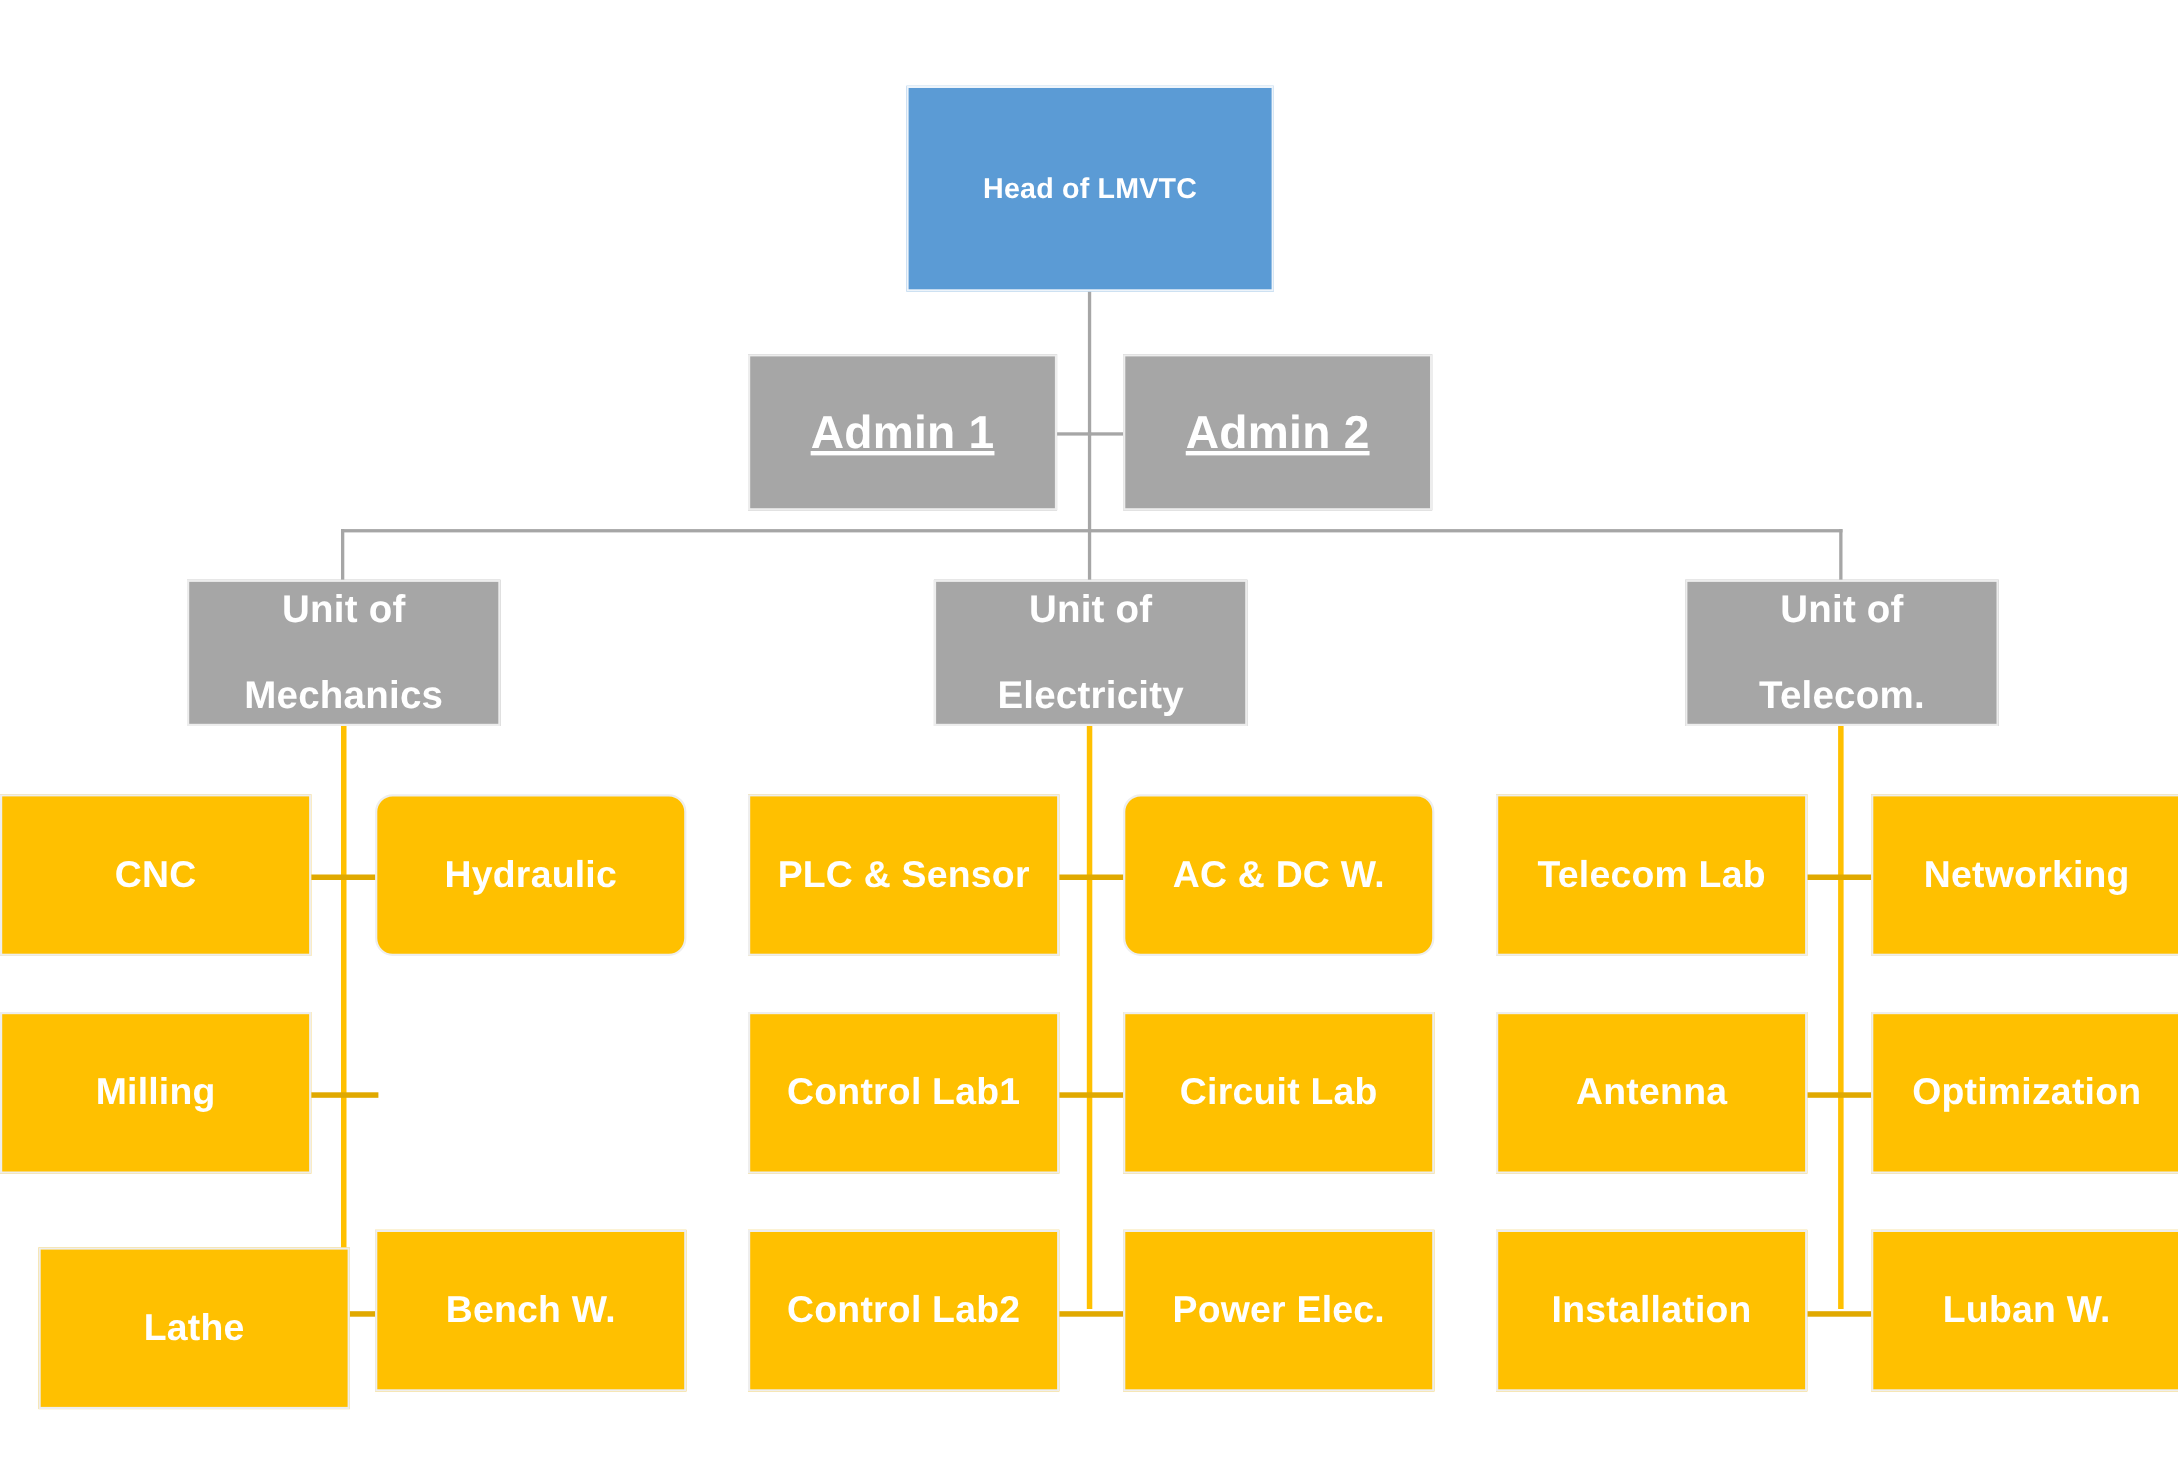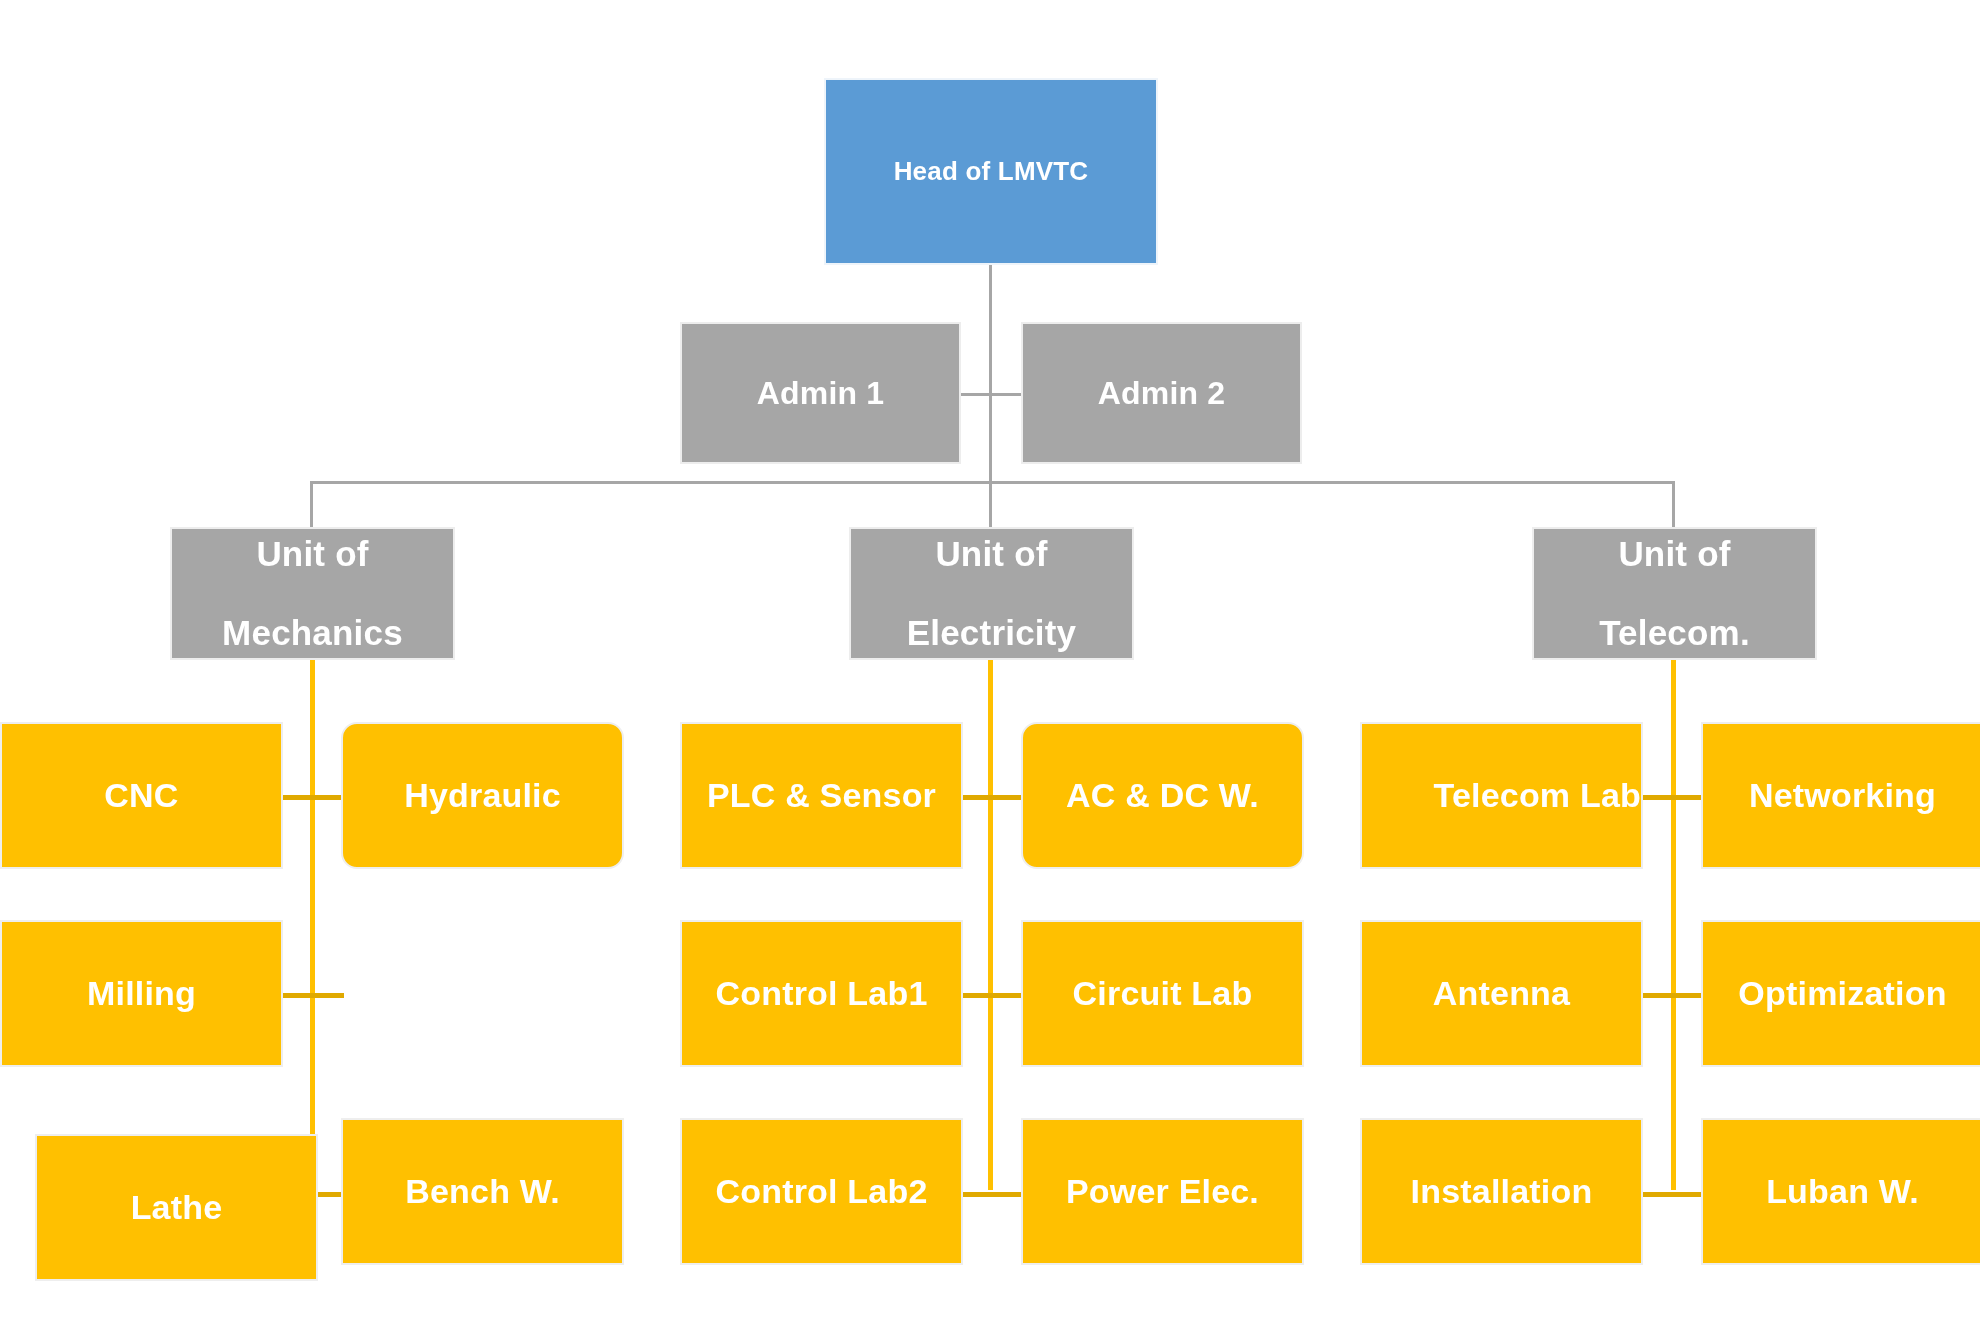--- a/index.html
+++ b/index.html
@@ -34,21 +34,22 @@
   .node span{display:block;pointer-events:none;}
 
   .node.root{
     background:#5b9bd5;
     border-color:#eef4fa;
     font-size:26px;
   }
   .node.admin{
     background:#a6a6a6;
     border-color:#ededed;
-    font-size:32px;
+    font-size:42px;
+    text-decoration:underline;
   }
   .node.unit{
     background:#a6a6a6;
     border-color:#ededed;
     font-size:35px;
   }
   .node.leaf{
     background:#ffc000;
     border-color:#eeeeee;
     font-size:34px;
@@ -126,21 +127,21 @@
   </div>
   <div class="node leaf" style="left:341px; top:722px; width:283px; height:147px;border-radius:16px;">
     <span>Hydraulic</span>
   </div>
   <div class="node leaf" style="left:680px; top:722px; width:283px; height:147px;">
     <span>PLC &amp; Sensor</span>
   </div>
   <div class="node leaf" style="left:1021px; top:722px; width:283px; height:147px;border-radius:16px;">
     <span>AC &amp; DC W.</span>
   </div>
-  <div class="node leaf" style="left:1360px; top:722px; width:283px; height:147px;justify-content:flex-end;">
+  <div class="node leaf" style="left:1360px; top:722px; width:283px; height:147px;">
     <span>Telecom Lab</span>
   </div>
   <div class="node leaf" style="left:1701px; top:722px; width:283px; height:147px;">
     <span>Networking</span>
   </div>
 
   <div class="node leaf" style="left:0px; top:920px; width:283px; height:147px;">
     <span>Milling</span>
   </div>
   <div class="node leaf" style="left:680px; top:920px; width:283px; height:147px;">

